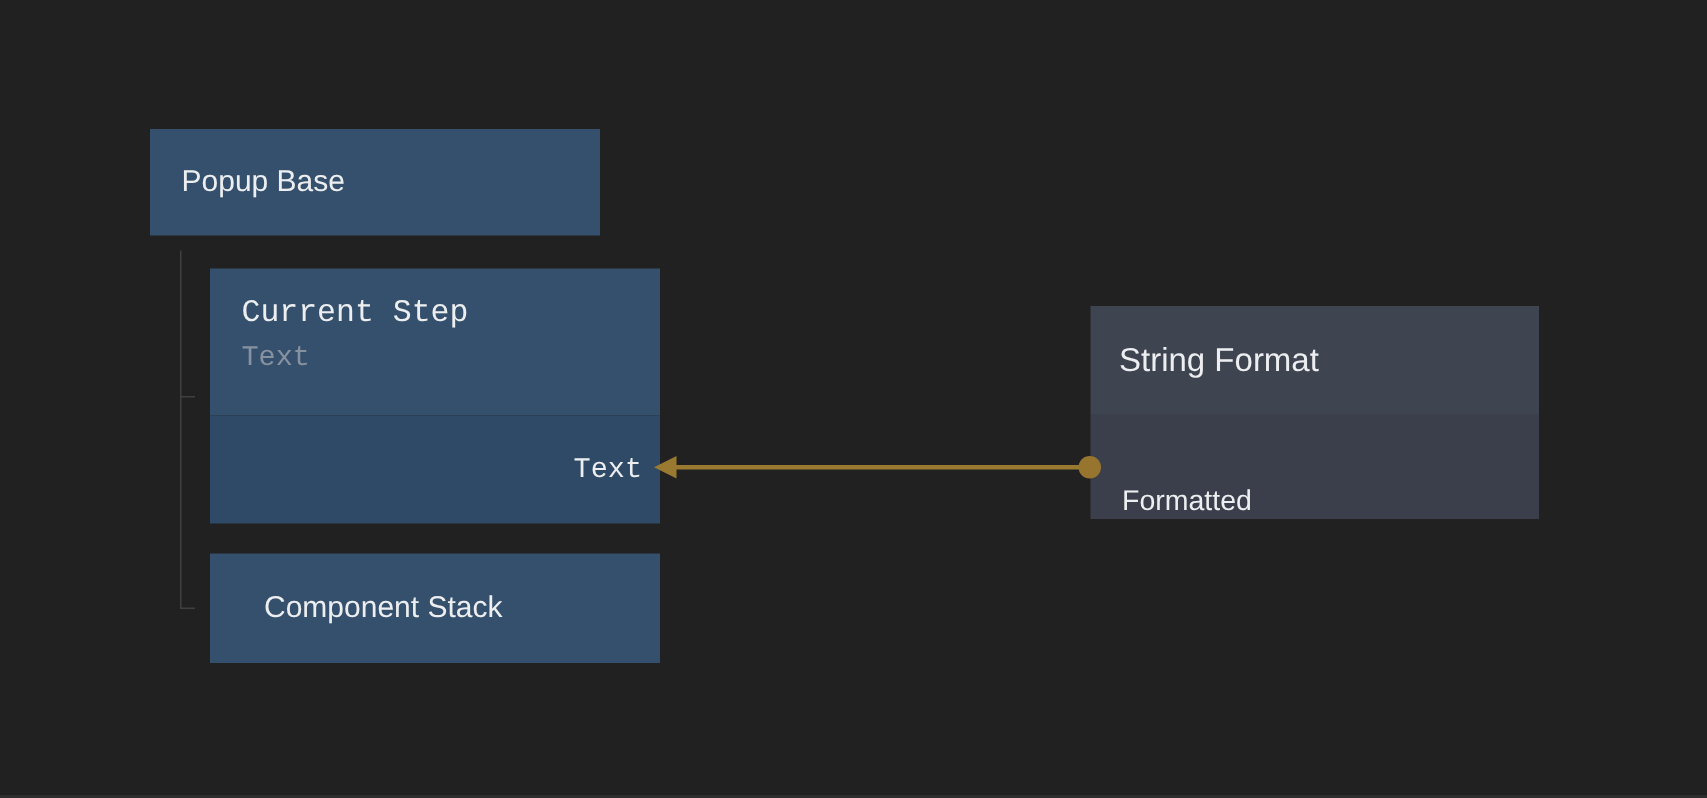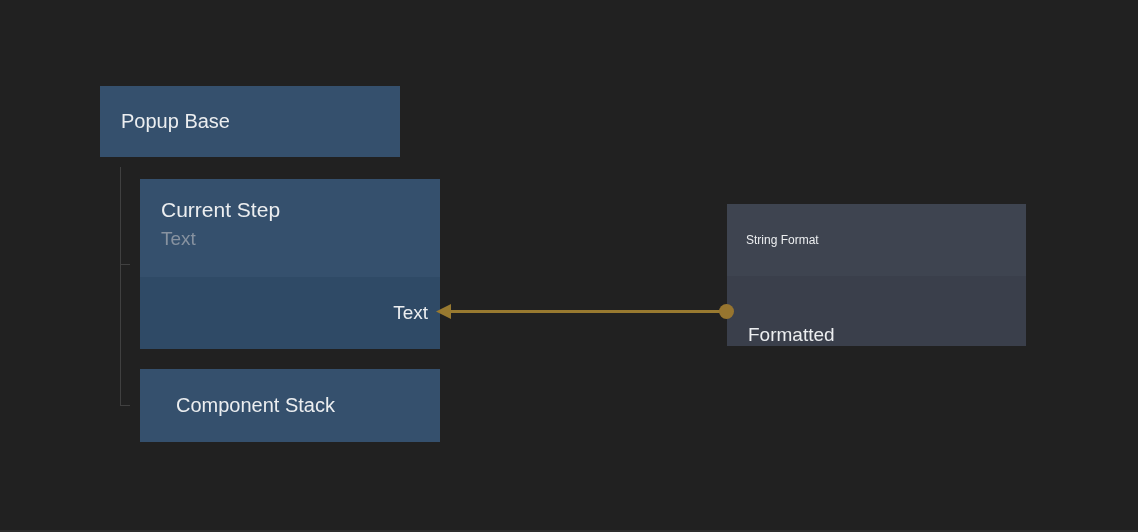--- a/index.html
+++ b/index.html
@@ -27,21 +27,21 @@
   
   #node-popup-base { left: 100px; top: 86px; width: 300px; height: 71px; }
 
   
   .tree-line { position: absolute; background: var(--tree-line, #404040); }
   #tree-vertical { left: 120px; top: 167px; width: 1px; height: 239px; }
   #tree-stub-current { left: 120px; top: 264px; width: 10px; height: 1px; }
   #tree-stub-stack { left: 120px; top: 405px; width: 10px; height: 1px; }
 
   
-  #node-current-step { left: 140px; top: 179px; width: 300px; height: 170px; }
+  #node-current-step { left: 140px; top: 179px; width: 300px; height: 170px; font-family: Liberation Mono, monospace; }
   #node-current-step .header {
     height: 98px;
     background: var(--node-blue-header, #35506d);
     padding: 16px 20px 0 21px;
   }
   #node-current-step .title { font-size: 21px; line-height: 30px; }
   #node-current-step .subtitle {
     font-size: 19px;
     line-height: 27px;
     color: var(--subtitle-text, #8792a0);
@@ -60,21 +60,21 @@
   #node-component-stack { left: 140px; top: 369px; width: 300px; height: 73px; padding-left: 36px; }
 
   
   #node-string-format { left: 727px; top: 204px; width: 299px; height: 142px; }
   #node-string-format .header {
     height: 72px;
     background: var(--node-gray-header, #3e4450);
     display: flex;
     align-items: center;
     padding-left: 19px;
-    font-size: 12px;
+    font-size: 22px;
   }
   #node-string-format .body {
     height: 70px;
     background: var(--node-gray-body, #3a3f4b);
     display: flex;
     align-items: flex-end;
     padding-left: 21px;
   }
 
   

